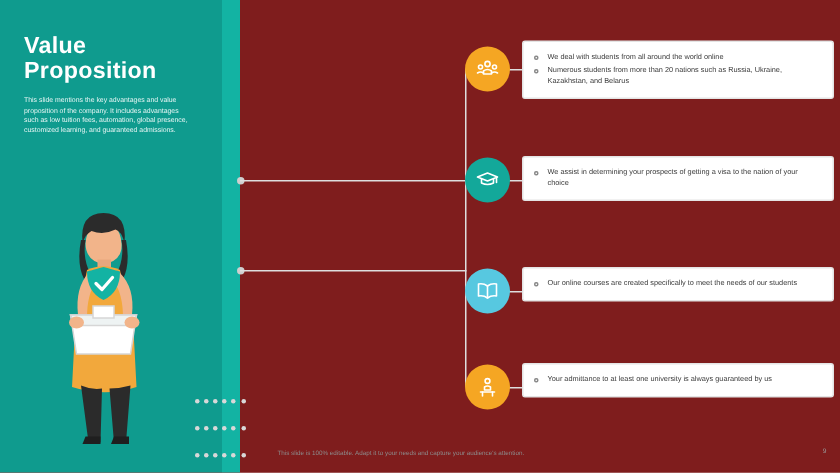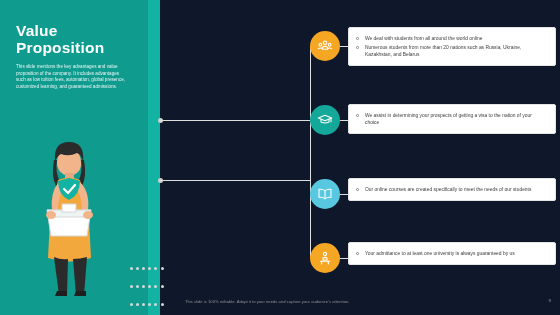--- a/index.html
+++ b/index.html
@@ -5,21 +5,21 @@
   html,body{margin:0;padding:0;}
   body{
     width:560px;height:315px;
     background:#ffffff;
     font-family:"Liberation Sans", sans-serif;
     overflow:hidden;
     position:relative;
   }
   .slide{
     position:absolute;inset:0;
-    background:#0f172a;
+    background:#7f1d1d;
   }
   
   .left-panel{
     position:absolute;left:0;top:0;width:148px;height:315px;
     background:#0f9b8e;
   }
   .left-accent{
     position:absolute;left:148px;top:0;width:12px;height:315px;
     background:#13b3a3;
   }

